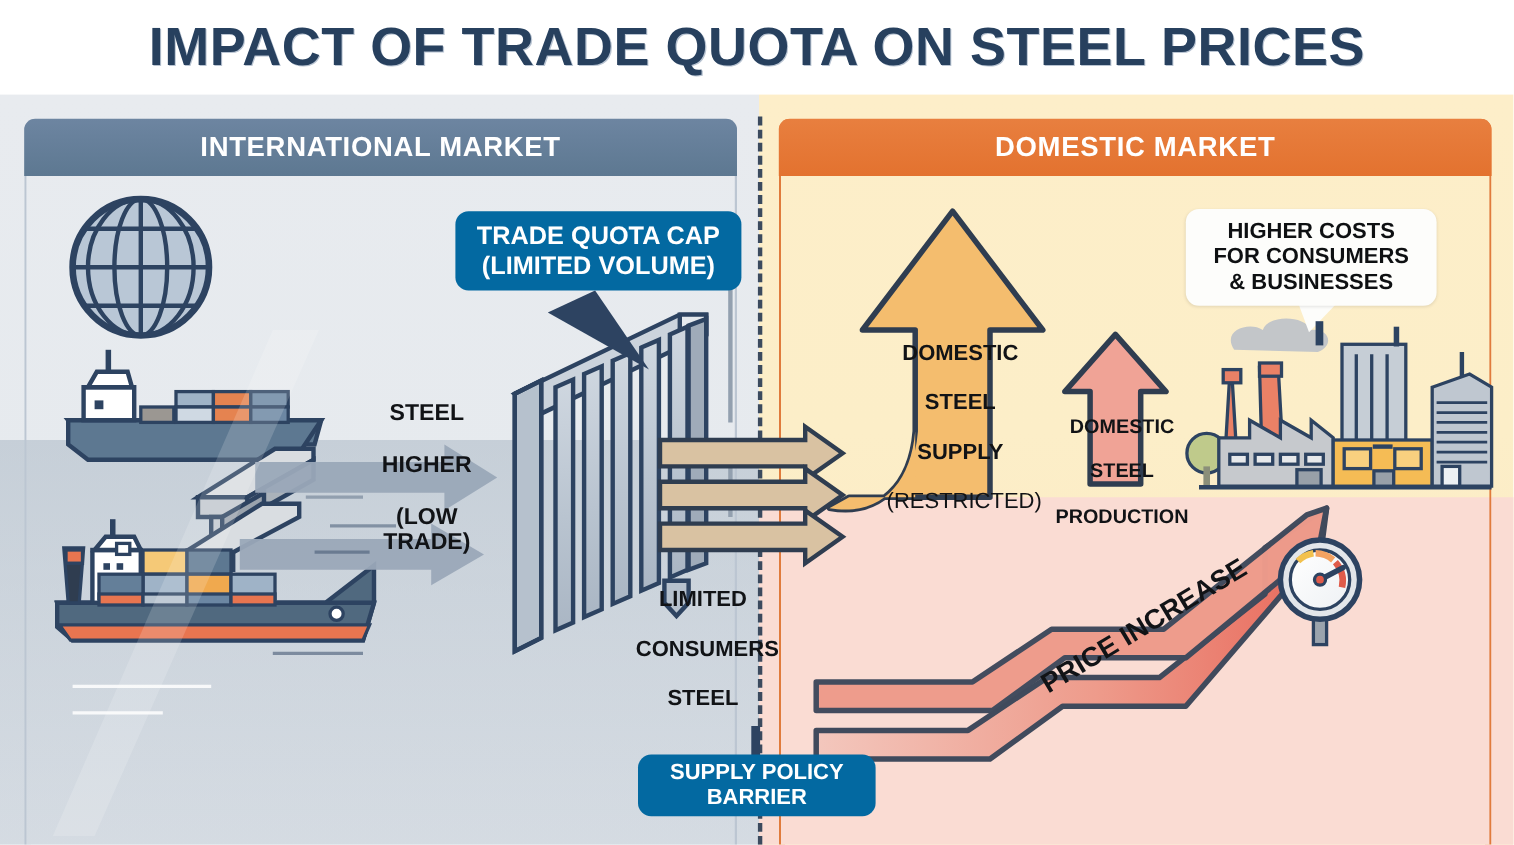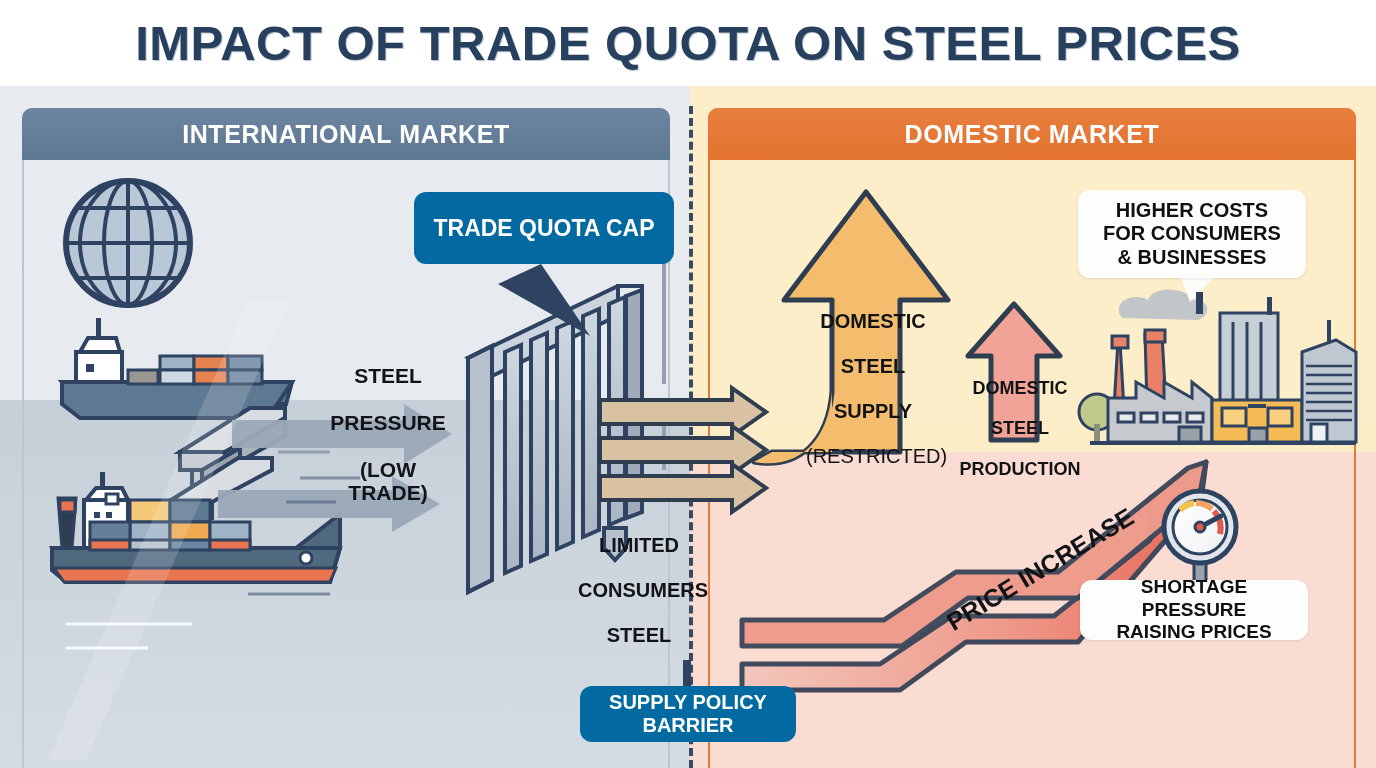--- a/index.html
+++ b/index.html
@@ -367,38 +367,35 @@
     </g>
 
     <polygon points="541,264 590,336 498,284" fill="#2d4361"></polygon>
     <polygon points="1180,275 1216,275 1190,302" fill="#fdfdfb"></polygon>
     <rect x="1196" y="292" width="7" height="22" fill="#2d4361"></rect>
     <rect x="683," ,="" width="0" height="0" fill="none"></rect>
     <rect x="683" y="660" width="8" height="30" fill="#2d4361"></rect>
   </svg>
 
   <div class="bubble-navy" style="left:414px; top:192px; width:260px; height:72px; font-size:23px;">
-    <span><span>TRADE QUOTA CAP</span><br></span>
+    <span><span>TRADE QUOTA CAP</span><br><span>(LIMITED VOLUME)</span></span>
   </div>
 
   <div class="bubble-white" style="left:1078px; top:190px; width:228px; height:88px; font-size:20px;">
     <span><span>HIGHER COSTS</span><br><span>FOR CONSUMERS</span><br><span>&amp; BUSINESSES</span></span>
   </div>
 
-  <div class="bubble-white" style="left:1080px; top:580px; width:228px; height:60px; font-size:19px;">
-    <span><span>SHORTAGE PRESSURE</span><br><span>RAISING PRICES</span></span>
-  </div>
 
   <div class="bubble-navy" style="left:580px; top:686px; width:216px; height:56px; font-size:20px;">
     <span><span>SUPPLY POLICY</span><br><span>BARRIER</span></span>
   </div>
 
   <div class="lbl" style="left:328px; top:340px; width:120px; font-size:21px;">
     <span>STEEL</span><br>
-    <span>PRESSURE</span><br>
+    <span>HIGHER</span><br>
     <span>(LOW TRADE)</span>
   </div>
 
   <div class="lbl" style="left:578px; top:512px; width:122px; font-size:20px;">
     <span>LIMITED</span><br>
     <span>CONSUMERS</span><br>
     <span>STEEL</span>
   </div>
 
   <div class="lbl" style="left:806px; top:288px; width:134px; font-size:20px;">

